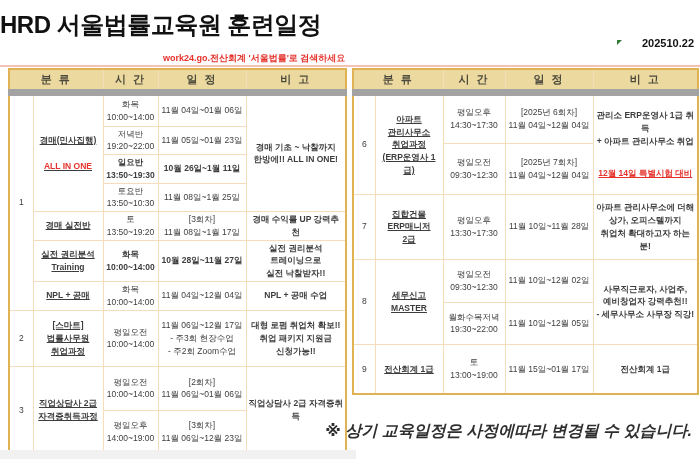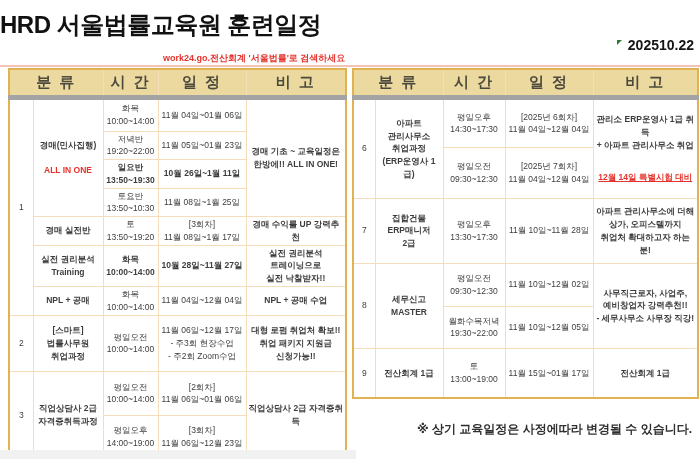--- a/index.html
+++ b/index.html
@@ -12,21 +12,21 @@
   .page-title{
     position:absolute;top:9px;left:0;width:700px;text-align:left;
     font-size:24px;font-weight:bold;color:#111;letter-spacing:-0.5px;
   }
   .subtitle{
     position:absolute;top:52px;left:163px;width:220px;
     font-size:9px;font-weight:bold;color:#e5332c;
   }
   .rev-date{
     position:absolute;top:37px;right:6px;
-    font-size:14px;font-weight:bold;color:#141414;margin-left:24px;
+    font-size:11px;font-weight:bold;color:#141414;margin-left:24px;
   }
   .comment-marker{
     position:absolute;top:40px;right:78px;width:0;height:0;
     border-left:5px solid #2f7a35;border-bottom:5px solid transparent;
   }
   .top-divider{
     position:absolute;top:65px;left:0;width:700px;height:2px;
     background:#f3b3a8;opacity:.8;
   }
   table{
@@ -36,33 +36,33 @@
   #left-table{left:8px;top:68px;width:337px;}
   #right-table{left:352px;top:68px;width:345px;}
   th,td{
     border:1px solid #f5ddbc;
     padding:1px 2px;
     text-align:center;vertical-align:middle;
     font-size:8.5px;line-height:1.5;color:#3d3d3d;
     white-space:pre-line;
   }
   tr.hdr th{
-    background:#ecd9a0;color:#4c4a3c;font-size:15px;font-weight:bold;
-    letter-spacing:2px;border-bottom:5px solid #a3a3a3;
+    background:#ecd9a0;color:#4c4a3c;font-size:11px;font-weight:bold;
+    letter-spacing:2px;border-bottom:7px solid #a3a3a3;
   }
   td.num{font-size:8.5px;color:#3d3d3d;}
-  td.cat{font-weight:bold;}
+  td.cat{font-weight:bold;text-decoration:underline;}
   td.note{font-weight:bold;}
   .b{font-weight:bold;}
   .red{color:#e5332c;font-weight:bold;}
   .blk{display:block;}
   .note2{display:block;margin-top:7px;text-decoration:underline;}
   .footer-note{
     position:absolute;top:421px;right:8px;
-    font-size:12px;font-weight:bold;color:#2e2e2e;
+    font-size:16px;font-weight:bold;color:#2e2e2e;font-style:italic;
   }
   .bottom-strip{
     position:absolute;left:0;top:450px;width:356px;height:9px;
     background:#f1f1f1;
   }
 </style>
 </head>
 <body>
 
 <div class="page-title">HRD 서울법률교육원 훈련일정</div>
@@ -88,21 +88,21 @@
   </tr>
   <tr style="height:34px">
     <td class="num" rowspan="7">1</td>
     <td class="cat" rowspan="4">
       <span class="blk">경매(민사집행)</span>
       <span class="blk red">ALL IN ONE</span>
     </td>
     <td>화목
 10:00~14:00</td>
     <td>11월 04일~01월 06일</td>
-    <td class="note" rowspan="4">경매 기초 ~ 교육일정은
+    <td class="note" rowspan="4">경매 기초 ~ 낙찰까지
 한방에!! ALL IN ONE!</td>
   </tr>
   <tr style="height:28px">
     <td>저녁반
 19:20~22:00</td>
     <td>11월 05일~01월 23일</td>
   </tr>
   <tr style="height:28px">
     <td class="b">일요반
 13:50~19:30</td>

